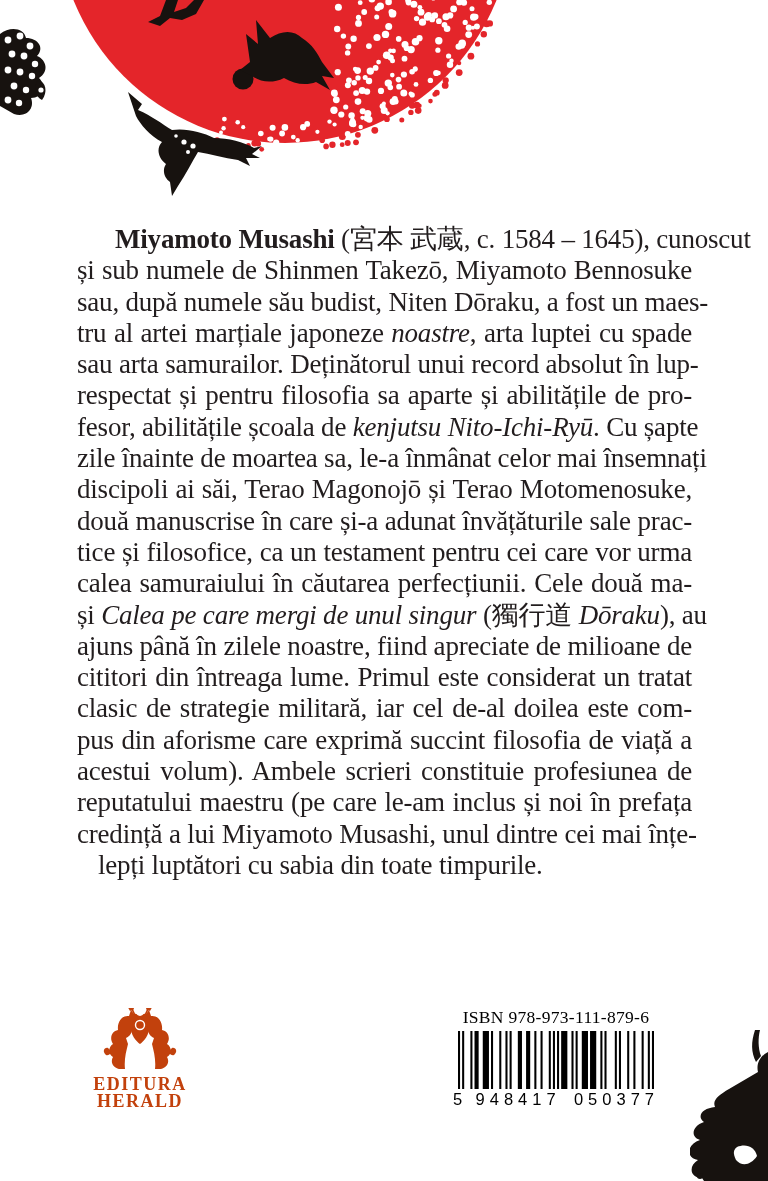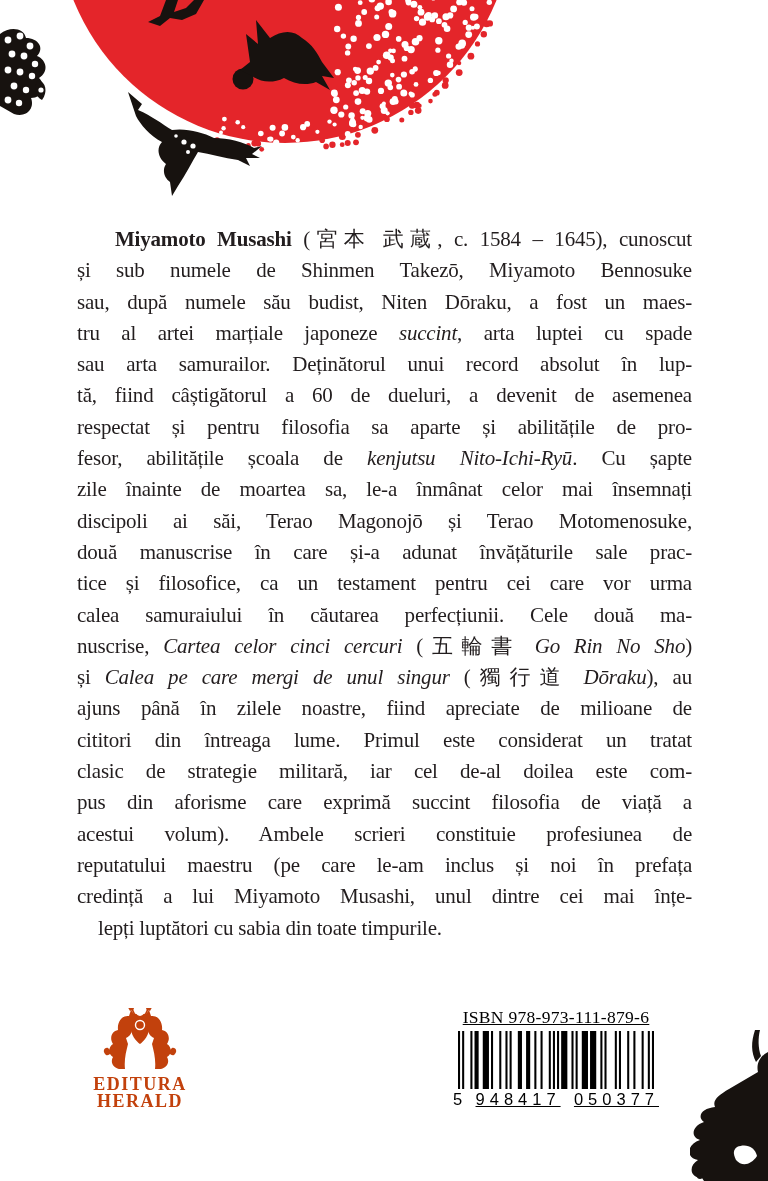--- a/index.html
+++ b/index.html
@@ -8,21 +8,21 @@
     width:768px;height:1181px;
     background:#ffffff;
     overflow:hidden;
     font-family:"Liberation Serif","DejaVu Serif",serif;
   }
   
   #art{position:absolute;left:0;top:0;width:768px;height:232px;color:#17120f;}
   
   #body-text{
     position:absolute;left:77px;top:224px;width:615px;
-    font-size:21px;line-height:31.3px;letter-spacing:-0.2px;
+    font-size:27px;line-height:31.3px;letter-spacing:-0.2px;
     color:#221d1e;
   }
   .tline{
     text-align:justify;
     text-align-last:justify;
     height:31.3px;white-space:nowrap;
   }
   .tline.last{text-align-last:left;margin-left:21px;}
   .tline.indent{text-indent:38px;}
   .seg-b{font-weight:bold;}
@@ -34,29 +34,29 @@
   }
   #publisher .pub-line{
     font-size:18px;line-height:17px;letter-spacing:1.5px;font-weight:bold;
   }
   #emblem{display:block;margin:0 auto 2px auto;}
   
   #isbn{
     position:absolute;left:450px;top:1005px;width:212px;
     text-align:center;color:#000;
   }
-  #isbn-label{font-size:17.5px;line-height:24px;letter-spacing:0.3px;text-decoration:underline;}
+  #isbn-label{font-size:17.5px;line-height:24px;letter-spacing:0.3px;}
   #barcode{display:block;margin:2px auto 0 auto;}
   #barcode-digits{
     display:flex;justify-content:space-between;align-items:flex-start;
     width:206px;margin:1px auto 0 auto;
     font-family:"Liberation Sans","DejaVu Sans",sans-serif;
     font-size:16.5px;line-height:18px;
   }
-  #barcode-digits .grp{letter-spacing:5px;text-decoration:underline;}
+  #barcode-digits .grp{letter-spacing:5px;}
   
   #splash{position:absolute;right:0;top:1030px;color:#17120f;}
 </style>
 </head>
 <body>
 
 <div id="cover">
 
   <svg id="art" viewBox="0 0 768 232" xmlns="http://www.w3.org/2000/svg" aria-hidden="true" style="color: rgb(23, 18, 15);">
 
@@ -306,31 +306,29 @@
         <circle cx="19" cy="103" r="3.2"></circle>
           <circle cx="41" cy="90" r="2.6"></circle>
       </g>
     </g>
   </svg>
 
   <div id="body-text" style="color: rgb(34, 29, 30);">
       <div class="tline indent"><span class="seg-b">Miyamoto Musashi</span><span> (宮本 武蔵, c. 1584 – 1645), cunoscut</span></div>
       <div class="tline"><span>și sub numele de Shinmen Takezō, Miyamoto Bennosuke</span></div>
       <div class="tline"><span>sau, după numele său budist, Niten Dōraku, a fost un maes-</span></div>
-      <div class="tline"><span>tru al artei marțiale japoneze </span><span class="seg-i">succint</span><span>, arta luptei cu spade</span></div>
+      <div class="tline"><span>tru al artei marțiale japoneze </span><span class="seg-i">noastre</span><span>, arta luptei cu spade</span></div>
       <div class="tline"><span>sau arta samurailor. Deținătorul unui record absolut în lup-</span></div>
-      <div class="tline"><span>tă, fiind câștigătorul a 60 de dueluri, a devenit de asemenea</span></div>
       <div class="tline"><span>respectat și pentru filosofia sa aparte și abilitățile de pro-</span></div>
       <div class="tline"><span>fesor, abilitățile școala de </span><span class="seg-i">kenjutsu Nito-Ichi-Ryū</span><span>. Cu șapte</span></div>
       <div class="tline"><span>zile înainte de moartea sa, le-a înmânat celor mai însemnați</span></div>
       <div class="tline"><span>discipoli ai săi, Terao Magonojō și Terao Motomenosuke,</span></div>
       <div class="tline"><span>două manuscrise în care și-a adunat învățăturile sale prac-</span></div>
       <div class="tline"><span>tice și filosofice, ca un testament pentru cei care vor urma</span></div>
       <div class="tline"><span>calea samuraiului în căutarea perfecțiunii. Cele două ma-</span></div>
-      <div class="tline"><span>nuscrise, </span><span class="seg-i">Cartea celor cinci cercuri</span><span> (五輪書 </span><span class="seg-i">Go Rin No Sho</span><span>)</span></div>
       <div class="tline"><span>și </span><span class="seg-i">Calea pe care mergi de unul singur</span><span> (獨行道 </span><span class="seg-i">Dōraku</span><span>), au</span></div>
       <div class="tline"><span>ajuns până în zilele noastre, fiind apreciate de milioane de</span></div>
       <div class="tline"><span>cititori din întreaga lume. Primul este considerat un tratat</span></div>
       <div class="tline"><span>clasic de strategie militară, iar cel de-al doilea este com-</span></div>
       <div class="tline"><span>pus din aforisme care exprimă succint filosofia de viață a</span></div>
       <div class="tline"><span>acestui volum). Ambele scrieri constituie profesiunea de</span></div>
       <div class="tline"><span>reputatului maestru (pe care le-am inclus și noi în prefața</span></div>
       <div class="tline"><span>credință a lui Miyamoto Musashi, unul dintre cei mai înțe-</span></div>
       <div class="tline last"><span>lepți luptători cu sabia din toate timpurile.</span></div>
     </div>

